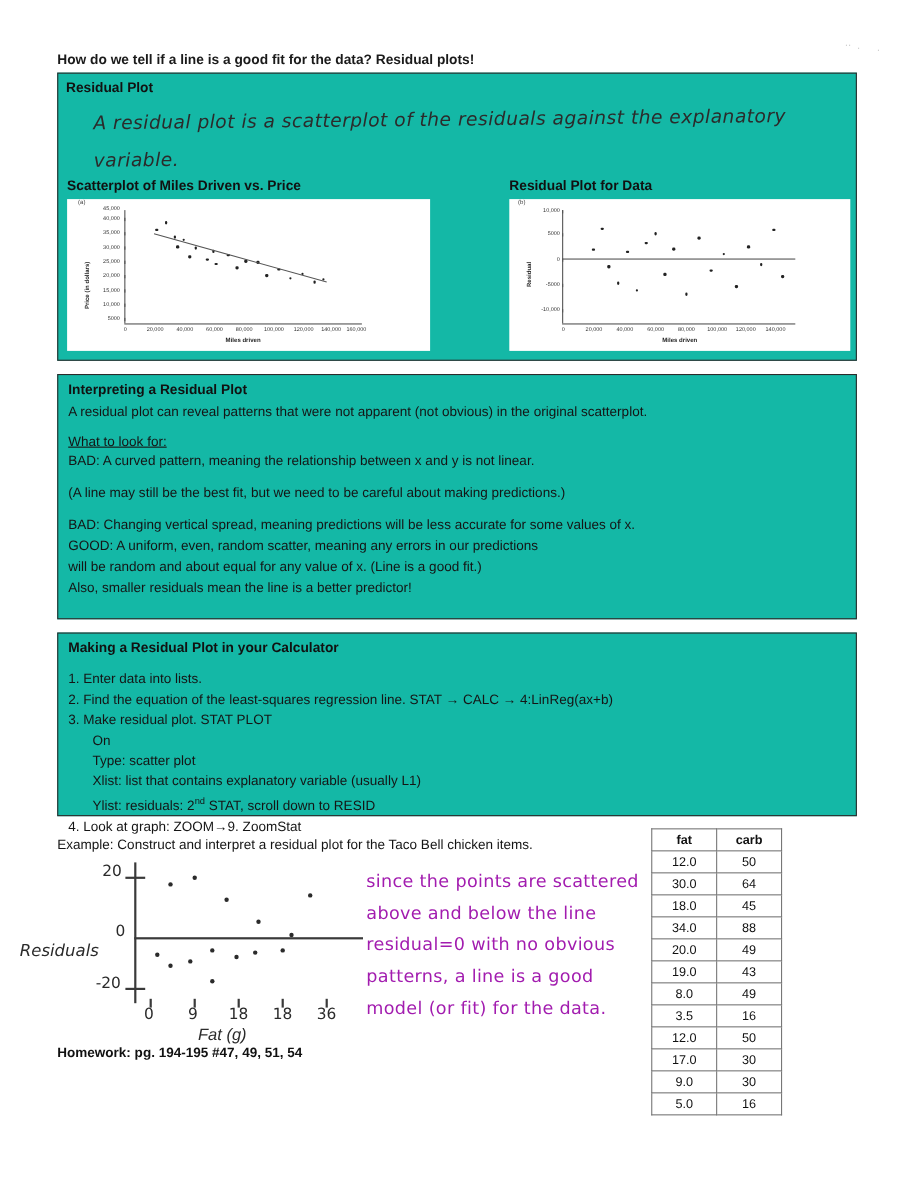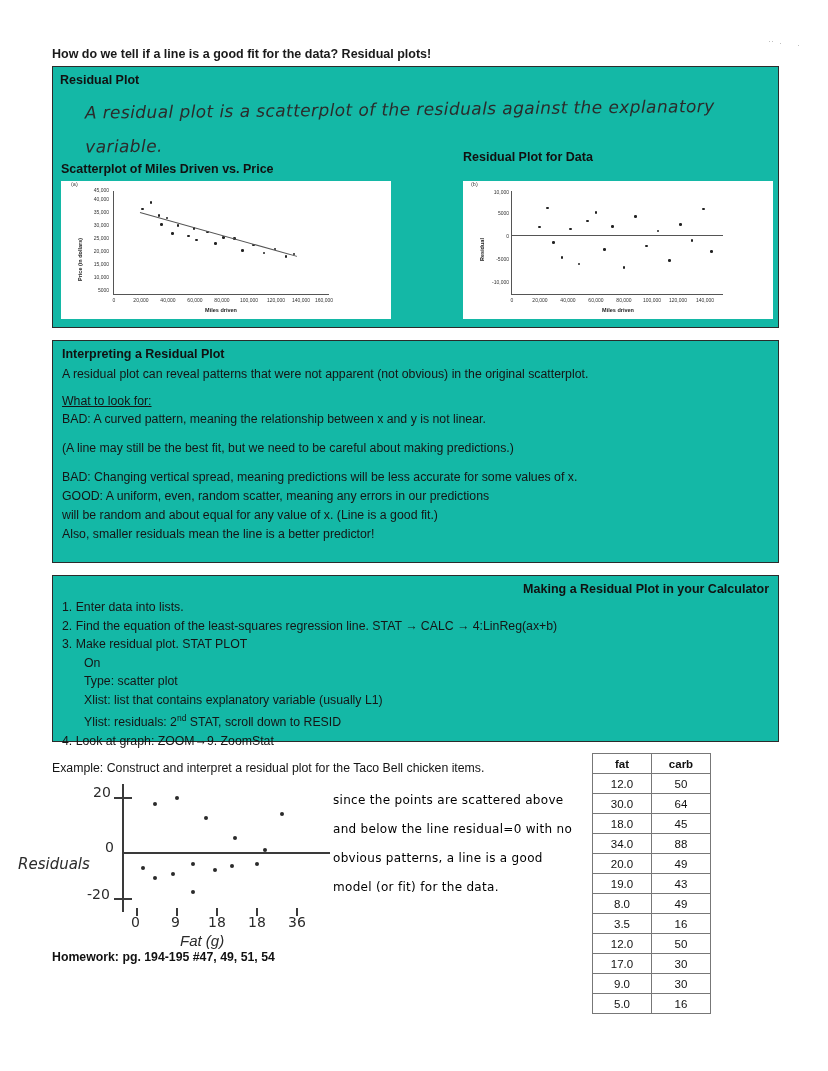--- a/index.html
+++ b/index.html
@@ -72,21 +72,21 @@
     line-height: 34px;
     letter-spacing: 0.4px;
     transform: rotate(-0.6deg);
   }
   .chart-caption {
     position: absolute;
     font-size: 12.5px;
     font-weight: 700;
   }
   #caption-scatter { left: 8px; top: 95px; }
-  #caption-residual { left: 410px; top: 83px; }
+  #caption-residual { left: 410px; top: 95px; }
 
   .mini-chart {
     position: absolute;
     background: #fff;
   }
   #chart-scatter { left: 8px; top: 114px; width: 330px; height: 138px; }
   #chart-residual { left: 410px; top: 114px; width: 310px; height: 138px; }
 
   .chart-label-a {
     position: absolute;
@@ -176,21 +176,21 @@
   }
 
   
   #box-calculator {
     left: 52px;
     top: 575px;
     width: 727px;
     height: 167px;
     padding: 6px 9px;
   }
-  #box-calculator .box-title { margin-bottom: 2px; text-align: right; }
+  #box-calculator .box-title { margin-bottom: 12px; }
   .step {
     font-size: 12.3px;
     line-height: 18.5px;
     color: #151515;
   }
   .step.indent1 { padding-left: 22px; }
   sup { font-size: 8.5px; }
 
   
   .example-line {
@@ -254,23 +254,23 @@
     font-family: Liberation Sans, sans-serif;
     font-size: 15px;
     color: #2b2b2b;
   }
   .hand-note-2 {
     position: absolute;
     left: 333px;
     top: 786px;
     width: 250px;
     font-family: "DejaVu Sans", sans-serif;
-    font-size: 12px;
+    font-size: 16px;
     line-height: 29px;
-    color: #000000;
+    color: #a21caf;
     letter-spacing: 0.3px;
   }
   
   #data-table {
     position: absolute;
     left: 592px;
     top: 753px;
     border-collapse: collapse;
     font-size: 11.5px;
   }

